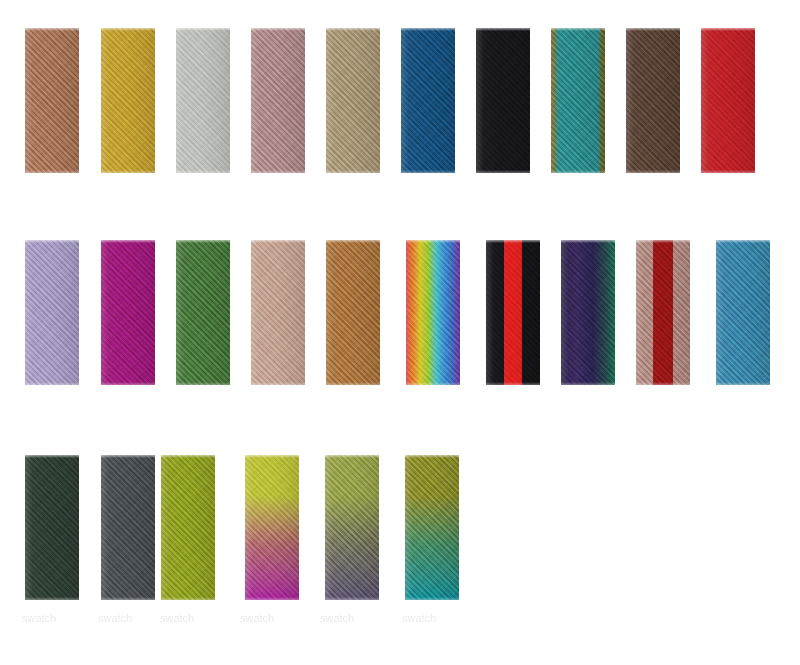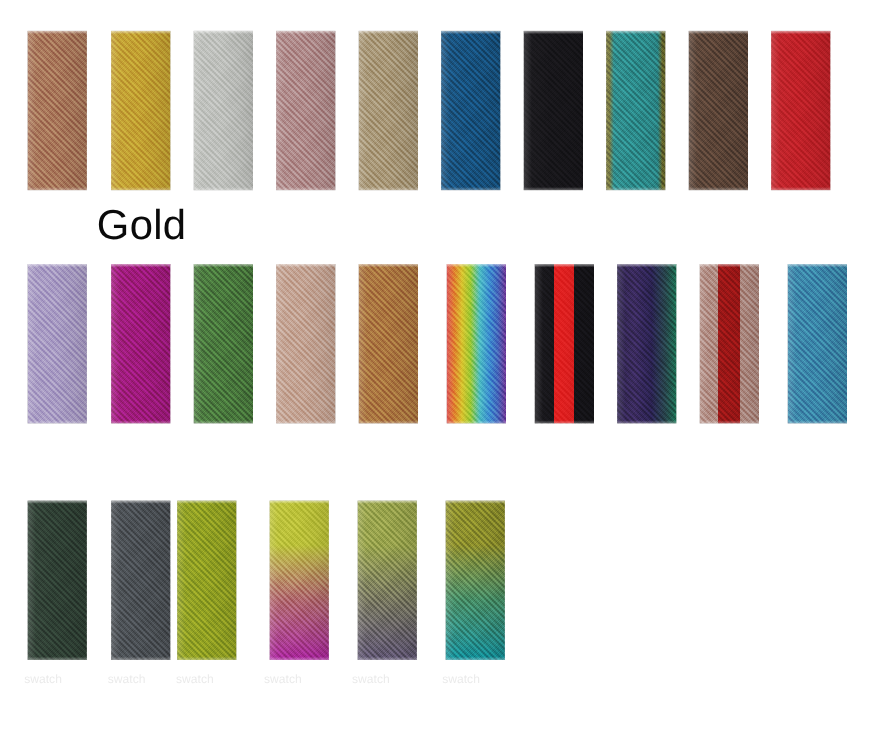--- a/index.html
+++ b/index.html
@@ -205,21 +205,20 @@
       </div>
       <div class="swatch" style="left: 701px; width: 54px; height: 145px;">
         <div class="fill" style="background: linear-gradient(rgb(192, 33, 40) 0%, rgb(192, 33, 40) 100%);"></div>
         <div class="weave"></div>
         <div class="sheen"></div>
         <div class="edge-top"></div>
         <div class="edge-bottom"></div>
       </div>
     </div>
 
-  <div id="caption-gold">Gold</div>
 
   <div class="swatch-row" id="row-2" style="top: 240px;">
       <div class="swatch" style="left: 25px; width: 54px; height: 145px;">
         <div class="fill" style="background: linear-gradient(rgb(169, 156, 196) 0%, rgb(169, 156, 196) 100%);"></div>
         <div class="weave"></div>
         <div class="sheen"></div>
         <div class="edge-top"></div>
         <div class="edge-bottom"></div>
       </div>
       <div class="swatch" style="left: 101px; width: 54px; height: 145px;">

